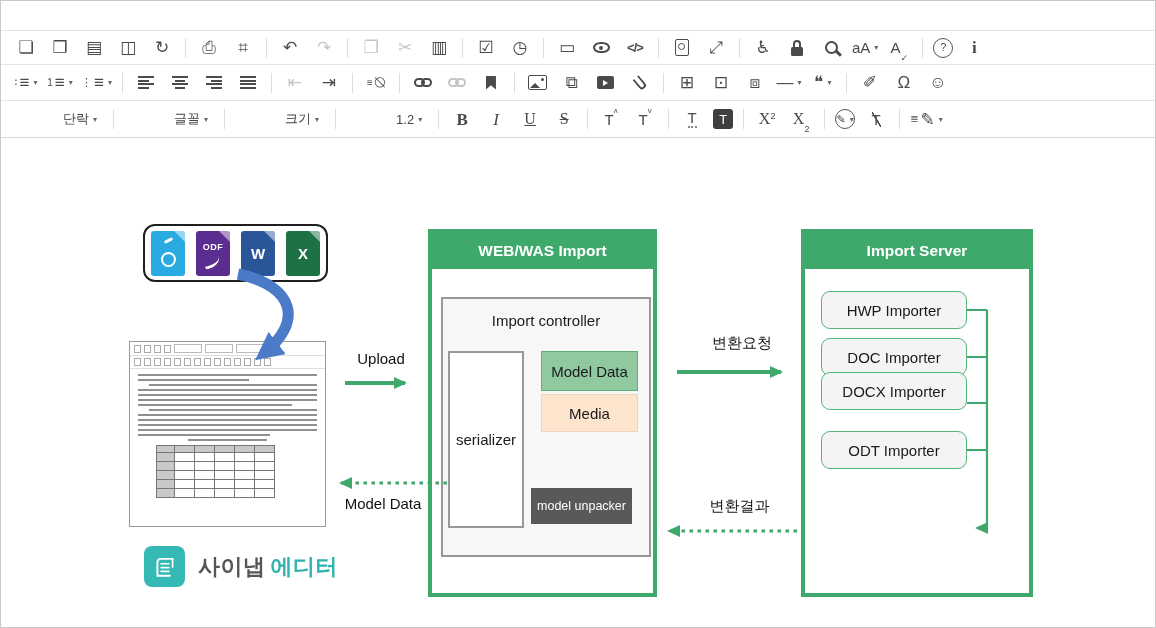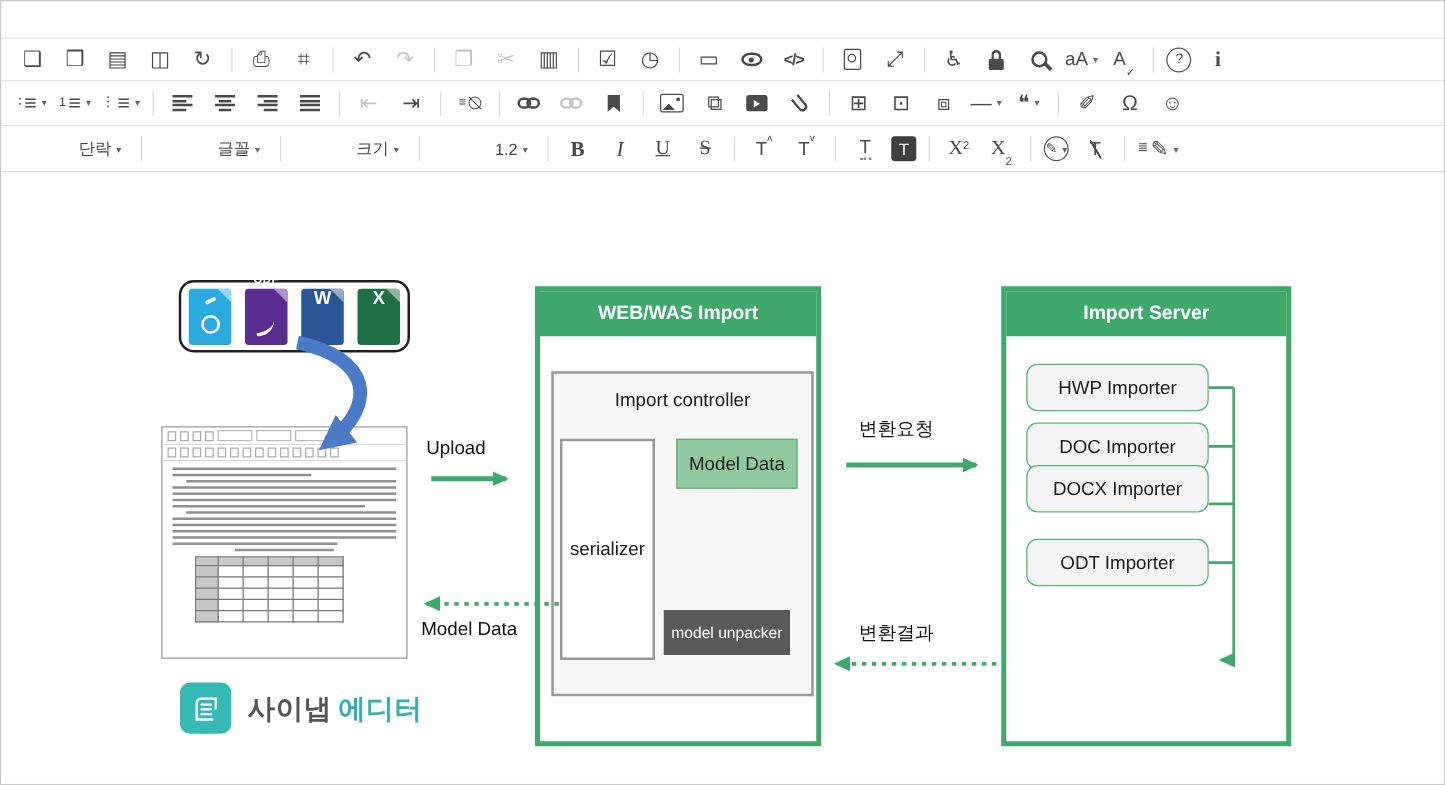--- a/index.html
+++ b/index.html
@@ -67,21 +67,21 @@
   .ci-image::after{content:"";position:absolute;left:1px;bottom:1px;border-left:5px solid transparent;border-right:5px solid transparent;border-bottom:5px solid #4a4a4a;}
   .ci-video{width:17px;height:13px;background:#4a4a4a;border-radius:2px;}
   .ci-video::after{content:"";position:absolute;left:6px;top:3.5px;border-top:3px solid transparent;border-bottom:3px solid transparent;border-left:5px solid #fff;}
   .ci-clip{width:8px;height:14px;border:2px solid #4a4a4a;border-top:none;border-radius:0 0 5px 5px;box-sizing:border-box;transform:rotate(-40deg);}
 
   
   .canvas{position:relative;width:1154px;height:491px;background:#fff;overflow:hidden;}
   .abs{position:absolute;box-sizing:border-box;}
 
   .icons-box{left:142px;top:86px;width:185px;height:58px;border:2px solid #1f1f1f;border-radius:12px;display:flex;align-items:center;justify-content:center;gap:11px;}
-  .fi{position:relative;width:34px;height:45px;border-radius:3px;display:flex;justify-content:center;color:#fff;}
+  .fi{position:relative;width:34px;height:45px;border-radius:3px;display:flex;align-items:center;justify-content:center;color:#fff;}
   .fi::after{content:"";position:absolute;top:0;right:0;border-style:solid;border-width:0 11px 11px 0;border-color:rgba(255,255,255,.5) rgba(255,255,255,.5) transparent transparent;border-radius:0 3px 0 0;}
   .fi .fl{font-weight:bold;font-size:15px;line-height:1;}
   .fi.odf .fl{font-size:9px;letter-spacing:.5px;margin-top:-12px;}
   .fi.odf::before{content:"";position:absolute;bottom:8px;left:8px;width:16px;height:9px;border-bottom:3px solid #fff;border-radius:0 0 90% 20%;transform:rotate(-14deg);}
   .fi.hwp::before{content:"";position:absolute;bottom:9px;left:10px;width:11px;height:11px;border:2.5px solid #fff;border-radius:50%;}
   .fi.hwp .fl{position:absolute;top:8px;left:13px;width:9px;height:3px;background:#fff;border-radius:2px;transform:rotate(-25deg);}
 
   .doc-thumb{left:128px;top:203px;width:197px;height:186px;border:1px solid #9a9a9a;background:#fff;}
   .dt-bar{display:flex;align-items:center;gap:3px;padding:2px 4px;border-bottom:1px solid #ddd;}
   .dt-sq{width:5px;height:6px;border:1px solid #aaa;}
@@ -101,21 +101,21 @@
   .controller{left:440px;top:159px;width:210px;height:260px;background:#f7f7f7;border:2px solid #989898;}
   .controller-title{position:absolute;top:13px;left:0;width:100%;text-align:center;font-size:15px;color:#1a1a1a;}
   .serializer{left:447px;top:213px;width:76px;height:177px;background:#fff;border:2px solid #989898;display:flex;align-items:center;justify-content:center;font-size:15px;color:#1a1a1a;}
   .model-data-box{left:540px;top:213px;width:97px;height:40px;background:#90C9A0;border:1px solid #5FAE78;display:flex;align-items:center;justify-content:center;font-size:15px;color:#1a1a1a;}
   .media-box{left:540px;top:256px;width:97px;height:38px;background:#FCE4CD;border:1px solid #EBD5BE;display:flex;align-items:center;justify-content:center;font-size:15px;color:#1a1a1a;}
   .unpacker{left:530px;top:350px;width:101px;height:36px;background:#595959;color:#fff;font-size:12.5px;display:flex;align-items:center;justify-content:center;}
 
   .importer{left:820px;width:146px;height:38px;background:#f4f4f4;border:1.5px solid #55B57D;border-radius:9px;display:flex;align-items:center;justify-content:center;font-size:15px;color:#1a1a1a;}
   .generator{left:822px;top:346px;width:146px;height:89px;background:#FBE0C5;border:1.5px solid #55B57D;border-radius:14px;display:flex;align-items:center;justify-content:center;text-align:center;font-size:14.5px;color:#1a1a1a;padding:0 34px;}
 
-  .flow-label{position:absolute;font-size:15px;color:#111;}
+  .flow-label{position:absolute;font-size:15px;color:#111;text-align:center;}
   .lbl-upload{left:340px;top:212px;width:80px;}
   .lbl-request{left:686px;top:196px;width:110px;}
   .lbl-result{left:686px;top:359px;width:105px;}
   .lbl-return{left:336px;top:357px;width:92px;}
 
   .logo{left:143px;top:408px;display:flex;align-items:center;gap:13px;}
   .logo-ic{width:41px;height:41px;background:#35B9B4;border-radius:8px;display:flex;align-items:center;justify-content:center;}
   .logo-text{font-size:22px;font-weight:bold;letter-spacing:.5px;}
   .logo-w1{color:#555;}
   .logo-w2{color:#2FB3AE;margin-left:5px;}
@@ -512,20 +512,21 @@
     </div>
 
     <div class="abs srv srv-webwas">
       <div class="srv-head">WEB/WAS Import</div>
     </div>
     <div class="abs controller">
       <div class="controller-title">Import controller</div>
     </div>
     <div class="abs serializer">serializer</div>
     <div class="abs model-data-box">Model Data</div>
+    <div class="abs media-box">Media</div>
     <div class="abs unpacker">model unpacker</div>
 
     <div class="abs srv srv-import">
       <div class="srv-head">Import Server</div>
     </div>
     <div>
 
     <div class="abs importer importer-pos" style="top: 153px;">
           <span>HWP Importer</span>
         </div>

